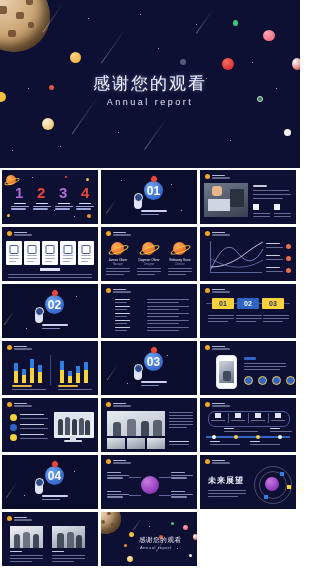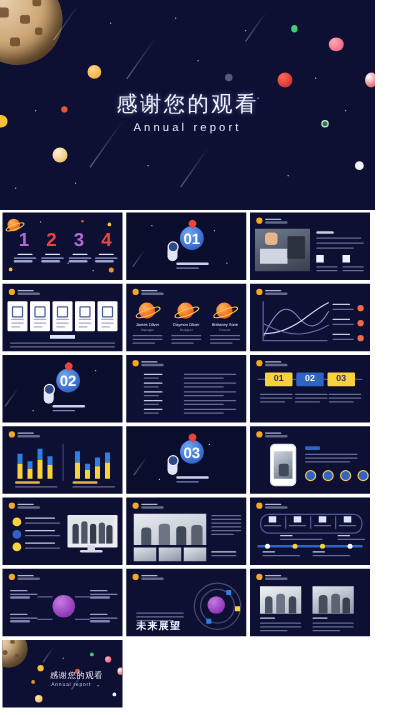--- a/index.html
+++ b/index.html
@@ -624,20 +624,35 @@
       <span class="tlnode y" style="left:34px;top:37px;"></span>
       <span class="tlnode y" style="left:56px;top:37px;"></span>
       <span class="tlnode" style="left:78px;top:37px;"></span>
 
       <span class="ln w" style="position:absolute;left:10px;top:43px;width:10px;"></span>
       <span class="ln" style="position:absolute;left:10px;top:46px;width:30px;"></span>
       <span class="ln w" style="position:absolute;left:50px;top:43px;width:10px;"></span>
       <span class="ln" style="position:absolute;left:50px;top:46px;width:30px;"></span>
     </div>
 
+    <div class="thumb space deep">
+      <span class="meteor" style="left:14px;top:28px;width:1px;height:18px;"></span>
+      <span class="star" style="left:72px;top:16px;width:1px;height:1px;"></span>
+      <span class="star" style="left:22px;top:40px;width:1px;height:1px;"></span>
+      <div class="astro-planet" style="left:43px;top:11px;width:19px;height:19px;">
+        <span class="pnum">04</span>
+      </div>
+      <span class="pin" style="left:50px;top:6px;"></span>
+      <div class="astro-body" style="left:33px;top:26px;"></div>
+      <div class="astro-helm" style="left:33px;top:23px;"></div>
+      <div class="sec-cap" style="left:40px;top:40px;">
+          <i></i>
+          <i class="b"></i>
+        </div>
+    </div>
 
     <div class="thumb space">
       <div class="s-head">
         <span class="s-dot"></span>
         <span class="s-htxt">
             <i class="a"></i>
             <i class="b"></i>
           </span>
       </div>
       <div class="purple" style="left:40px;top:21px;width:18px;height:18px;"></div>
@@ -668,21 +683,21 @@
     </div>
 
     <div class="thumb space">
       <div class="s-head">
         <span class="s-dot"></span>
         <span class="s-htxt">
             <i class="a"></i>
             <i class="b"></i>
           </span>
       </div>
-      <div class="future-title" style="left:8px;top:40px;">未来展望</div>
+      <div class="future-title" style="left:8px;top:20px;">未来展望</div>
       <span class="ln" style="position:absolute;left:8px;top:35px;width:38px;"></span>
       <span class="ln" style="position:absolute;left:8px;top:38px;width:38px;"></span>
       <span class="ln" style="position:absolute;left:8px;top:41px;width:30px;"></span>
       <span class="ring" style="left:54px;top:11px;width:36px;height:36px;"></span>
       <span class="ring" style="left:59px;top:16px;width:26px;height:26px;"></span>
       <div class="purple" style="left:65px;top:22px;width:14px;height:14px;"></div>
       <span style="position:absolute;left:80px;top:17px;width:4px;height:4px;background:#2f7fe0;"></span>
       <span style="position:absolute;left:87px;top:30px;width:4px;height:4px;background:#f6d23c;"></span>
       <span style="position:absolute;left:64px;top:40px;width:4px;height:4px;background:#2f7fe0;"></span>
     </div>

